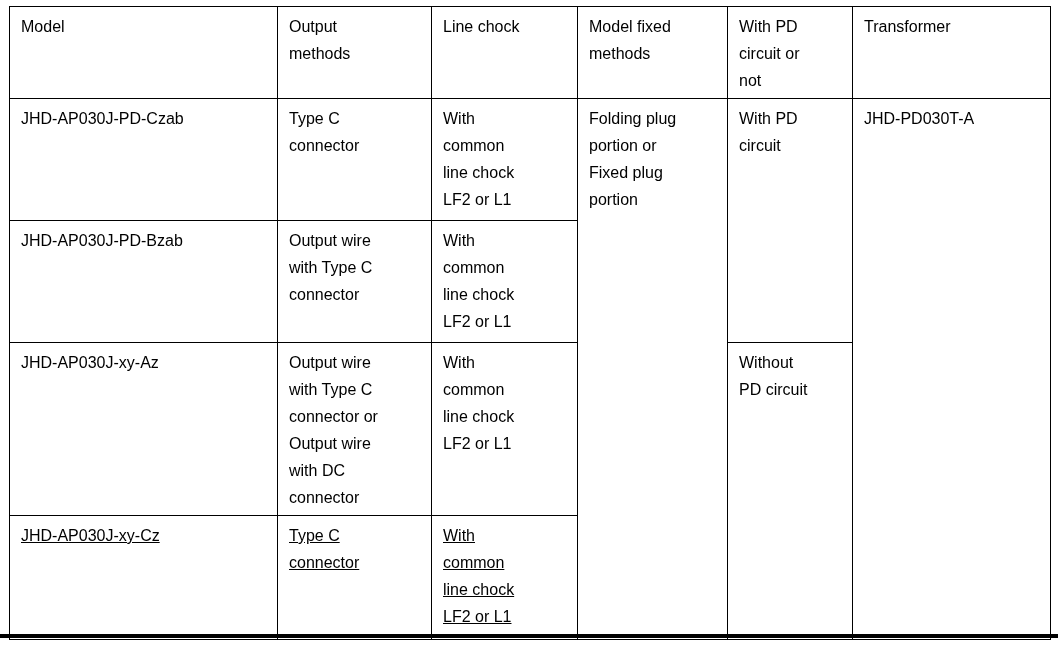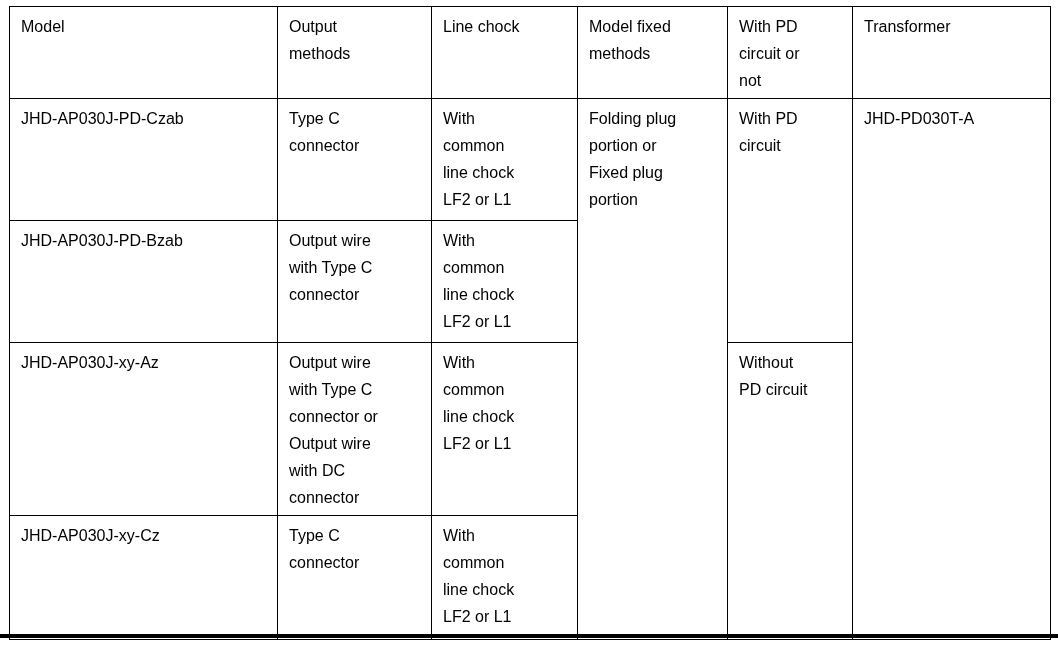--- a/index.html
+++ b/index.html
@@ -53,21 +53,21 @@
   col.c-chock       { width: 146px; }
   col.c-plug        { width: 150px; }
   col.c-pd          { width: 125px; }
   col.c-transformer { width: 198px; }
 
   
   tr.row-head { height: 91px; }
   tr.row-1    { height: 122px; }
   tr.row-2    { height: 122px; }
   tr.row-3    { height: 172px; }
-  tr.row-4    { height: 124px; }
+  tr.row-4    { height: 124px; text-decoration: underline; }
 
   
   .page-rule {
     position: absolute;
     left: 0;
     top: 634px;
     width: 1058px;
     height: 4px;
     background: #000000;
   }

